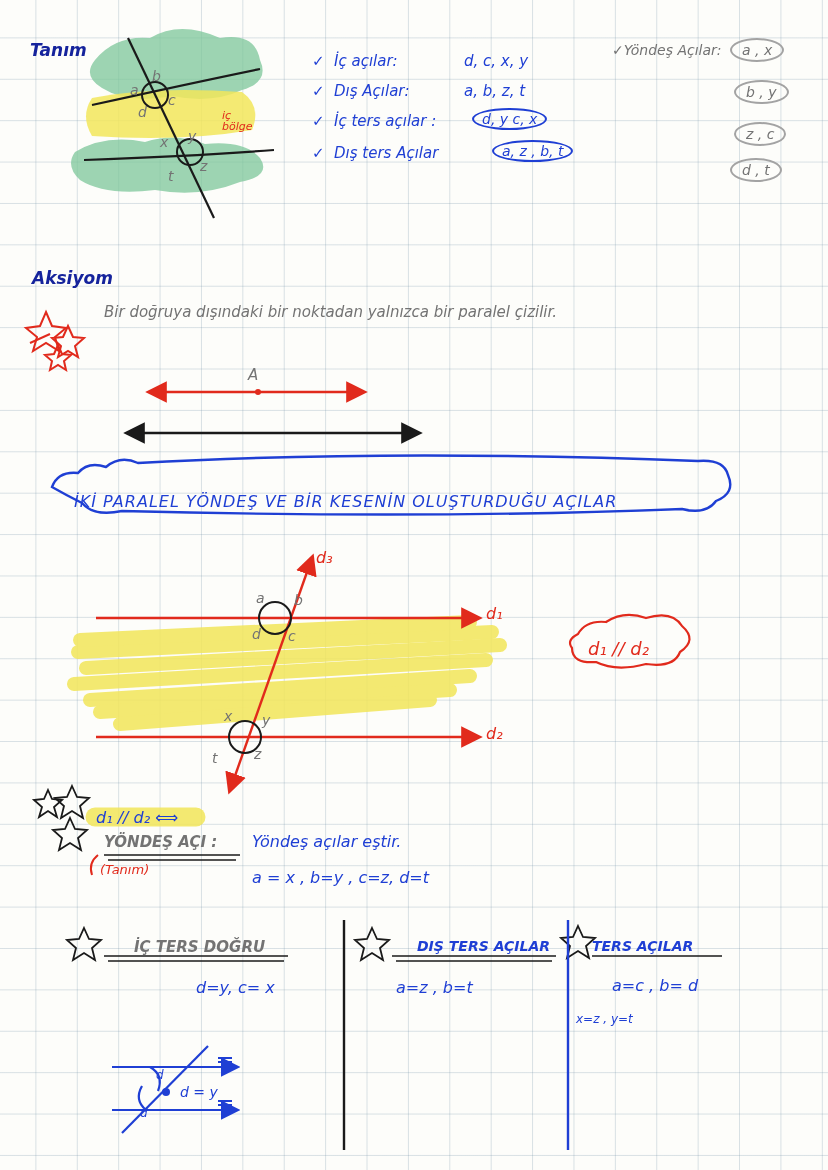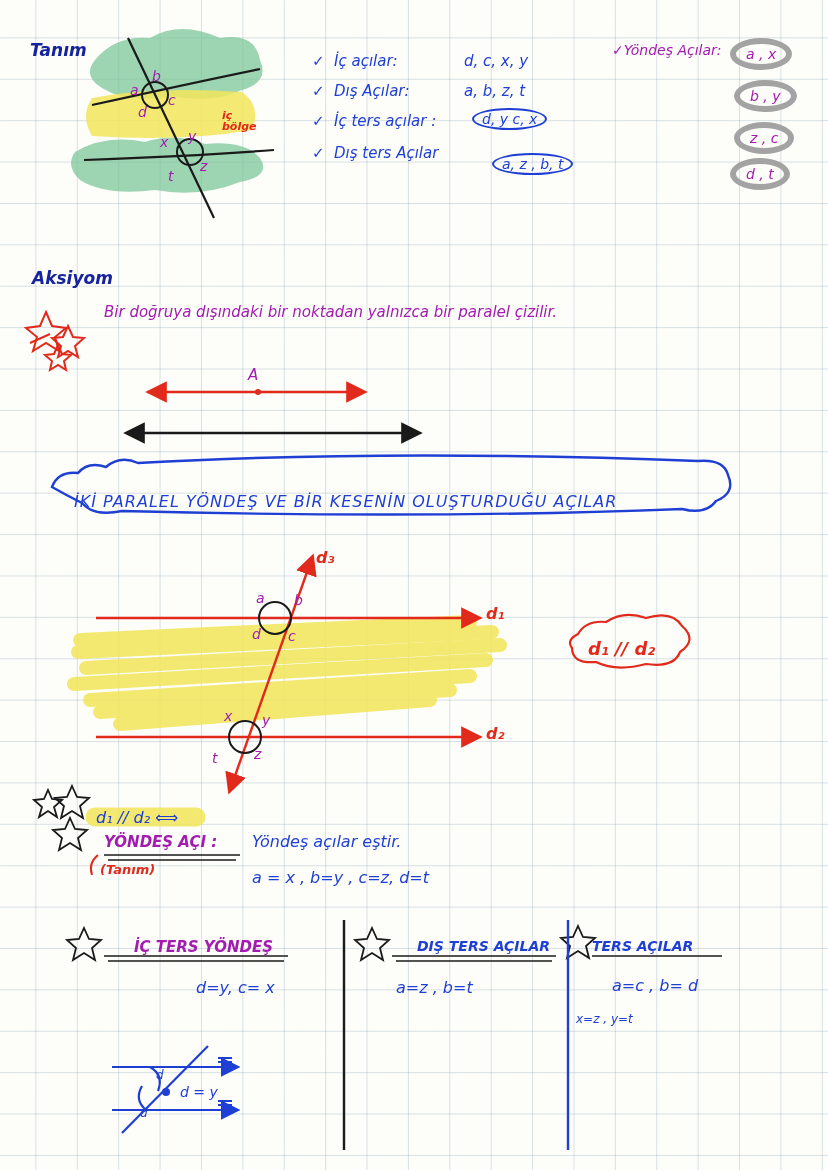--- a/index.html
+++ b/index.html
@@ -15,27 +15,27 @@
     position:absolute;inset:0;
     background-image:
       linear-gradient(to right, rgba(120,150,170,.28) 1px, transparent 1px),
       linear-gradient(to bottom, rgba(120,150,170,.28) 1px, transparent 1px);
     background-size:41.4px 41.4px;
     background-position:-6px -4px;
   }
   .ink{position:absolute;white-space:nowrap;}
   .blue{color:#1f3fd4;}
   .darkblue{color:#15239c;}
-  .red{color:#e12a1c;font-weight:bold;}
-  .black{color:#a21caf;}
+  .red{color:#e12a1c;}
+  .black{color:#737373;}
   .hand{font-family:"DejaVu Sans",sans-serif;font-style:italic;}
   .u{}
   svg{position:absolute;left:0;top:0;overflow:visible;pointer-events:none;}
   .pill{
-    border:6px solid #a3a3a3;border-radius:50%;
+    border:2px solid #a3a3a3;border-radius:50%;
     padding:2px 10px;display:inline-block;
   }
   .pillblue{
     border:2px solid #1f3fd4;border-radius:50%;
     padding:1px 8px;display:inline-block;color:#1f3fd4;
   }
   .chk{font-weight:bold;}
 </style>
 </head>
 <body>
@@ -170,21 +170,21 @@
     <span class="ink hand blue" style="left:152px;top:0;font-size:15px;">a, b, z, t</span>
   </div>
   <div style="position:relative;height:32px;">
     <span class="ink blue chk" style="left:0;top:0;font-size:15px;">✓</span>
     <span class="ink hand blue" style="left:22px;top:0;font-size:15px;">İç  ters açılar :</span>
     <span class="ink hand pillblue" style="left:160px;top:-4px;font-size:14px;">d, y   c, x</span>
   </div>
   <div style="position:relative;height:32px;">
     <span class="ink blue chk" style="left:0;top:0;font-size:15px;">✓</span>
     <span class="ink hand blue" style="left:22px;top:0;font-size:15px;">Dış ters Açılar</span>
-    <span class="ink hand pillblue" style="left:180px;top:-4px;font-size:14px;margin-top:13px;">a, z  ,  b, t</span>
+    <span class="ink hand pillblue" style="left:180px;top:-4px;font-size:14px;">a, z  ,  b, t</span>
   </div>
 </div>
 
 <div class="ink hand black" style="left:612px;top:42px;font-size:14px;">✓Yöndeş Açılar:</div>
 <div class="ink hand black pill" style="left:730px;top:38px;font-size:14px;">a , x</div>
 <div class="ink hand black pill" style="left:734px;top:80px;font-size:14px;">b , y</div>
 <div class="ink hand black pill" style="left:734px;top:122px;font-size:14px;">z , c</div>
 <div class="ink hand black pill" style="left:730px;top:158px;font-size:14px;">d , t</div>
 
 <div class="ink hand darkblue u" style="left:32px;top:268px;font-size:17px;font-weight:bold;">Aksiyom</div>
@@ -207,21 +207,21 @@
 <div class="ink hand black" style="left:212px;top:750px;font-size:14px;">t</div>
 
 <div class="ink hand red" style="left:588px;top:638px;font-size:18px;">d₁ // d₂</div>
 
 <div class="ink hand blue" style="left:96px;top:808px;font-size:16px;">d₁ // d₂ ⟺</div>
 <div class="ink hand black" style="left:104px;top:833px;font-size:15px;font-weight:bold;">YÖNDEŞ  AÇI :</div>
 <div class="ink hand blue" style="left:252px;top:832px;font-size:16px;">Yöndeş  açılar  eştir.</div>
 <div class="ink hand red" style="left:100px;top:862px;font-size:13px;">(Tanım)</div>
 <div class="ink hand blue" style="left:252px;top:868px;font-size:16px;">a = x   ,    b=y    ,   c=z,    d=t</div>
 
-<div class="ink hand black" style="left:134px;top:938px;font-size:15px;font-weight:bold;">İÇ TERS YÖNDEŞ</div>
+<div class="ink hand black" style="left:134px;top:938px;font-size:15px;font-weight:bold;">İÇ TERS DOĞRU</div>
 <div class="ink hand blue" style="left:196px;top:978px;font-size:16px;">d=y,   c= x</div>
 
 <div class="ink hand blue" style="left:417px;top:938px;font-size:14px;font-weight:bold;">DIŞ TERS AÇILAR</div>
 <div class="ink hand blue" style="left:396px;top:978px;font-size:16px;">a=z  ,    b=t</div>
 
 <div class="ink hand blue" style="left:592px;top:938px;font-size:14px;font-weight:bold;">TERS AÇILAR</div>
 <div class="ink hand blue" style="left:612px;top:976px;font-size:16px;">a=c ,    b= d</div>
 <div class="ink hand blue" style="left:576px;top:1012px;font-size:12px;">x=z ,    y=t</div>
 
 <div class="ink hand blue" style="left:156px;top:1068px;font-size:12px;">d</div>

